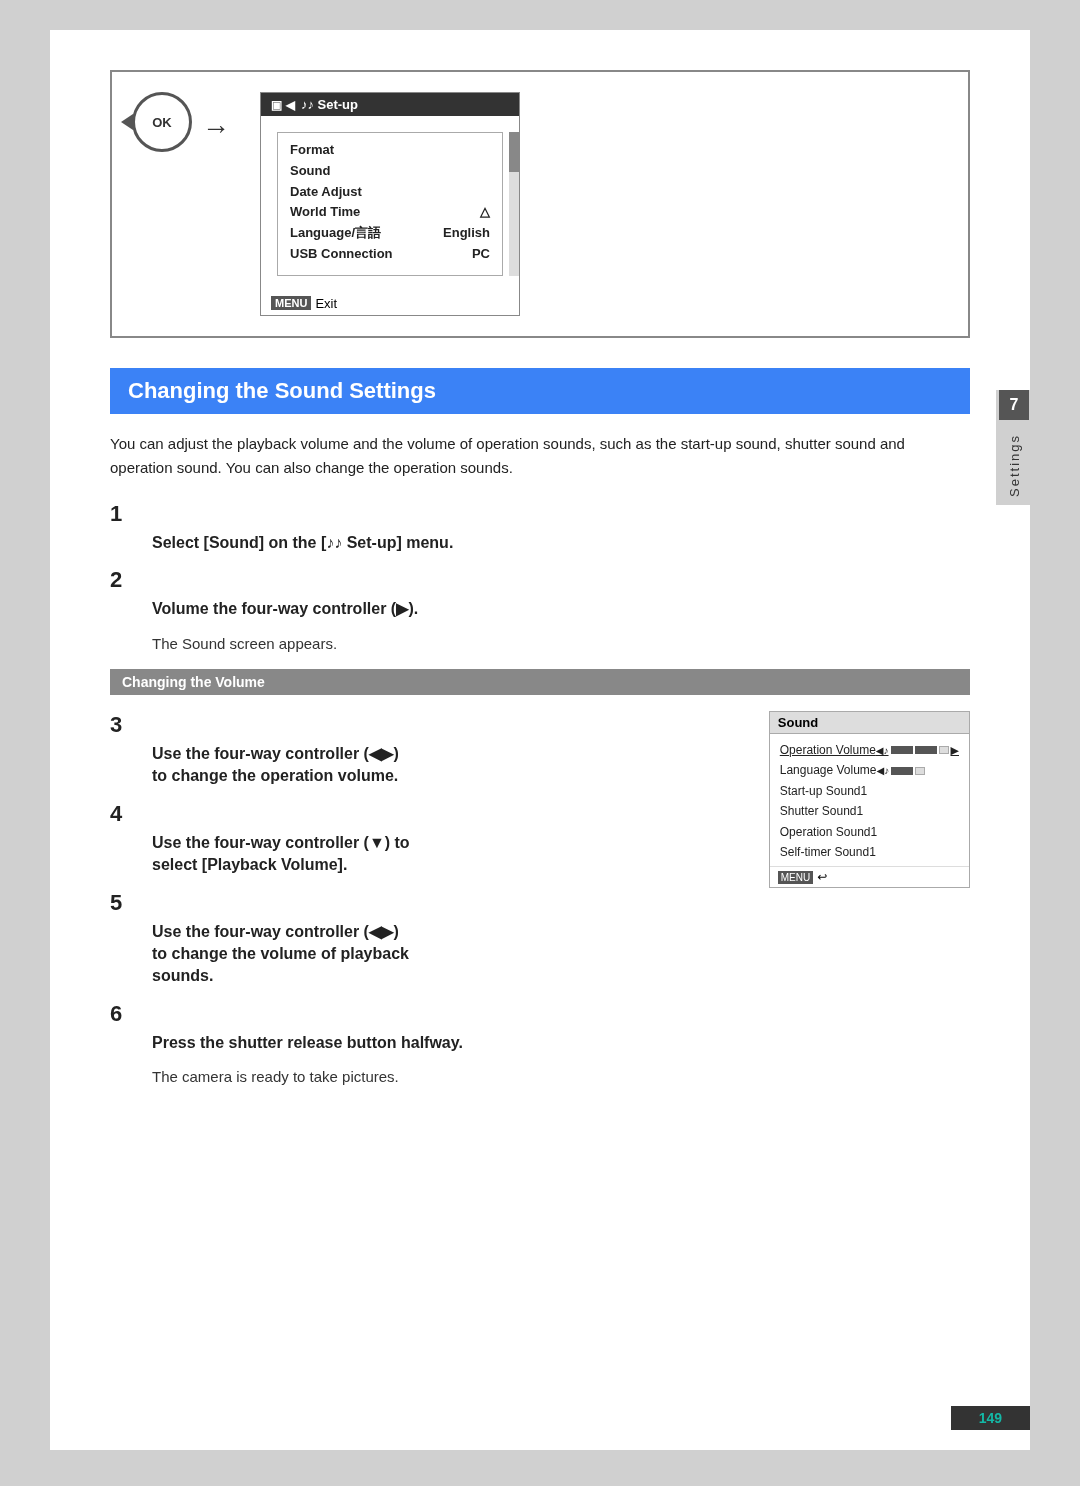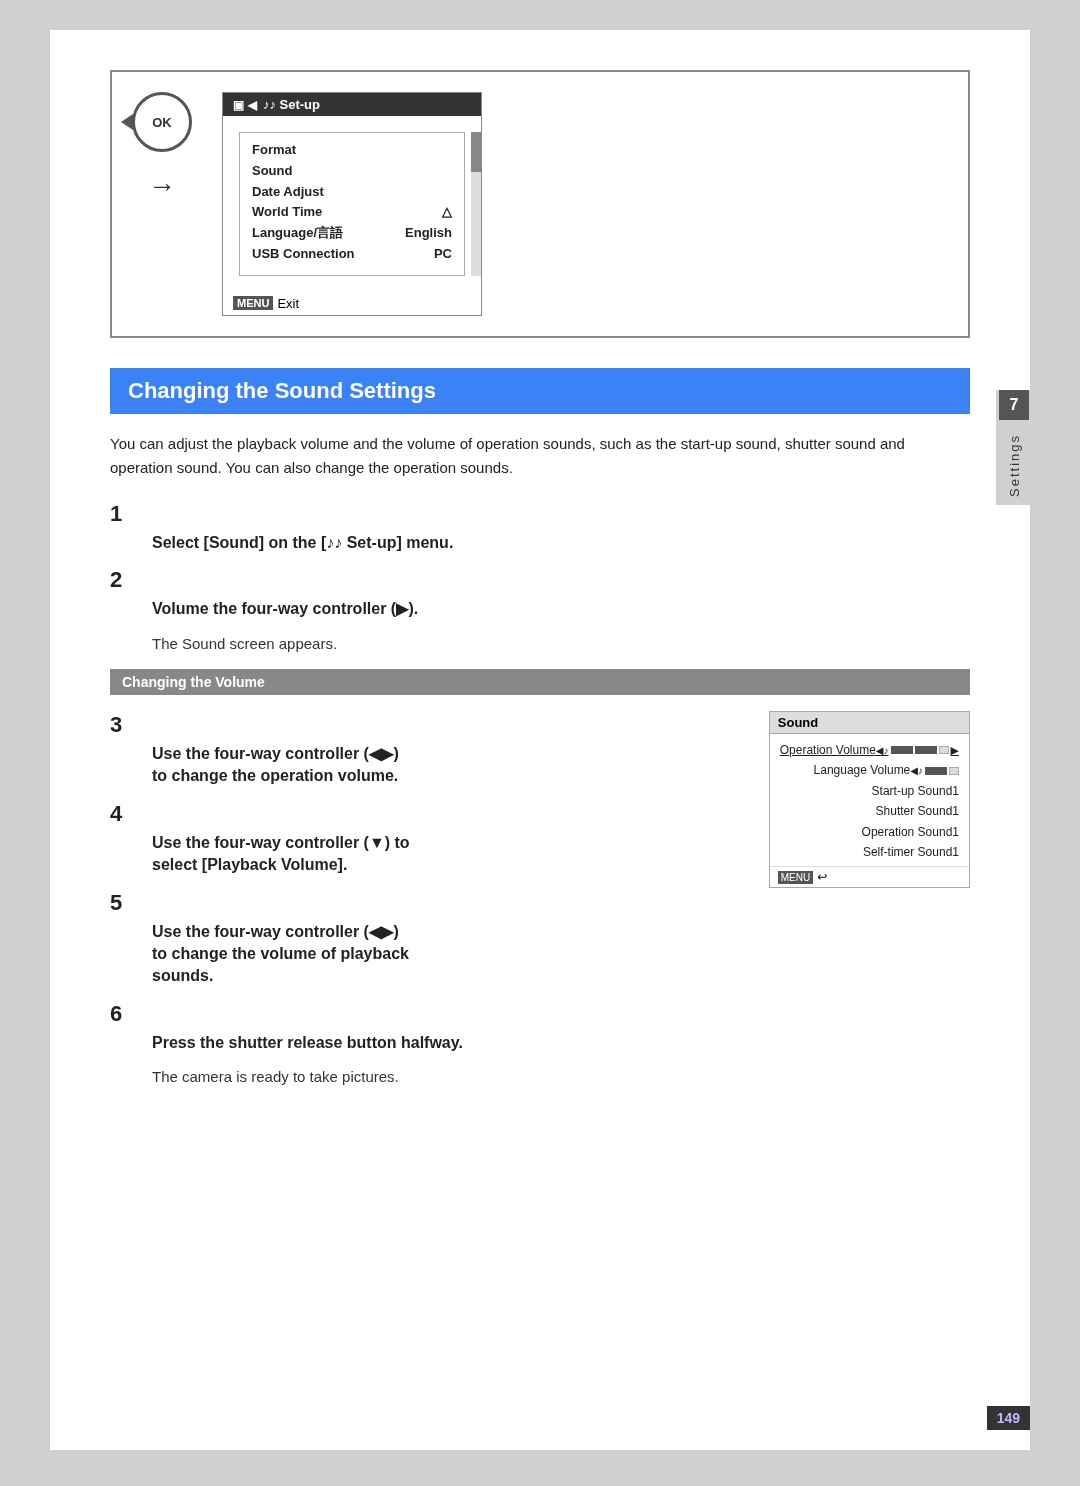--- a/index.html
+++ b/index.html
@@ -50,39 +50,38 @@
       color: #333;
       letter-spacing: 2px;
       padding: 8px 0;
     }
     
     .page-number {
       position: absolute;
       bottom: 20px;
       right: 0px;
       background: #333;
-      color: #c4b5fd;
-      padding: 4px 10px;
+      color: #14b8a6;
+      padding: 4px 28px;
       font-size: 14px;
       font-weight: bold;
       text-align: center;
     }
 
     
     .top-image-box {
       border: 2px solid #888;
       padding: 20px 20px 20px 20px;
       margin-bottom: 30px;
       display: flex;
       align-items: flex-start;
       gap: 30px;
     }
     .ok-button-area {
       display: flex;
-      flex-direction: column;
       align-items: center;
       gap: 10px;
       flex-shrink: 0;
     }
     .ok-button {
       width: 60px;
       height: 60px;
       border-radius: 50%;
       border: 3px solid #555;
       background: #fff;
@@ -253,21 +252,21 @@
       border-bottom: 1px solid #aaa;
     }
     .screenshot-body {
       padding: 6px 10px 4px 10px;
     }
     .screenshot-row {
       font-size: 12px;
       color: #222;
       line-height: 1.7;
       display: flex;
-      justify-content: flex-end;
+      justify-content: flex-start;
       align-items: center;
     }
     .screenshot-row.underline {
       text-decoration: underline;
     }
     .bar-filled {
       display: inline-block;
       width: 22px;
       height: 8px;
       background: #555;

